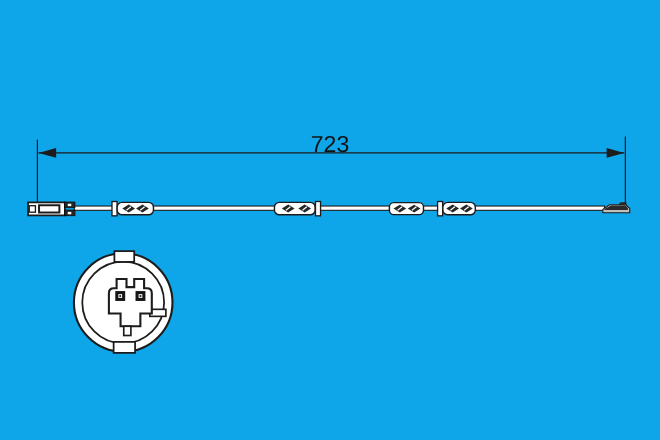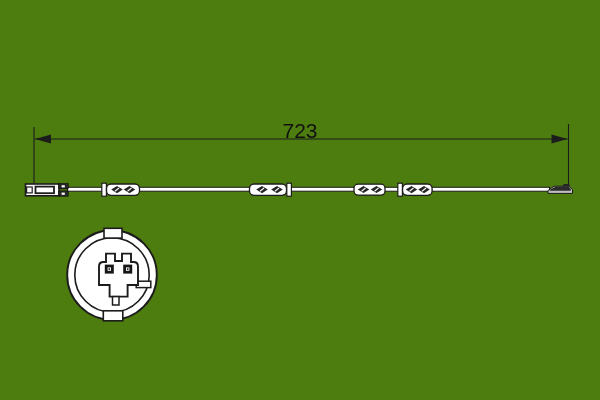--- a/index.html
+++ b/index.html
@@ -4,21 +4,21 @@
 <style>
   html, body {
     margin: 0;
     padding: 0;
     background: #ffffff;
   }
   .stage {
     position: relative;
     width: 600px;
     height: 400px;
-    background: #4d7c0f;
+    background: #0ea5e9;
     overflow: hidden;
     font-family: "Liberation Sans", sans-serif;
   }
   svg { display: block; }
   .ink-line   { stroke: #1c1c1c; fill: none; }
   .ink-shape  { stroke: #1c1c1c; fill: #ffffff; }
   .ink-fill   { fill: #1c1c1c; stroke: none; }
   .dim-text {
     font-family: "Liberation Sans", sans-serif;
     font-size: 21px;

